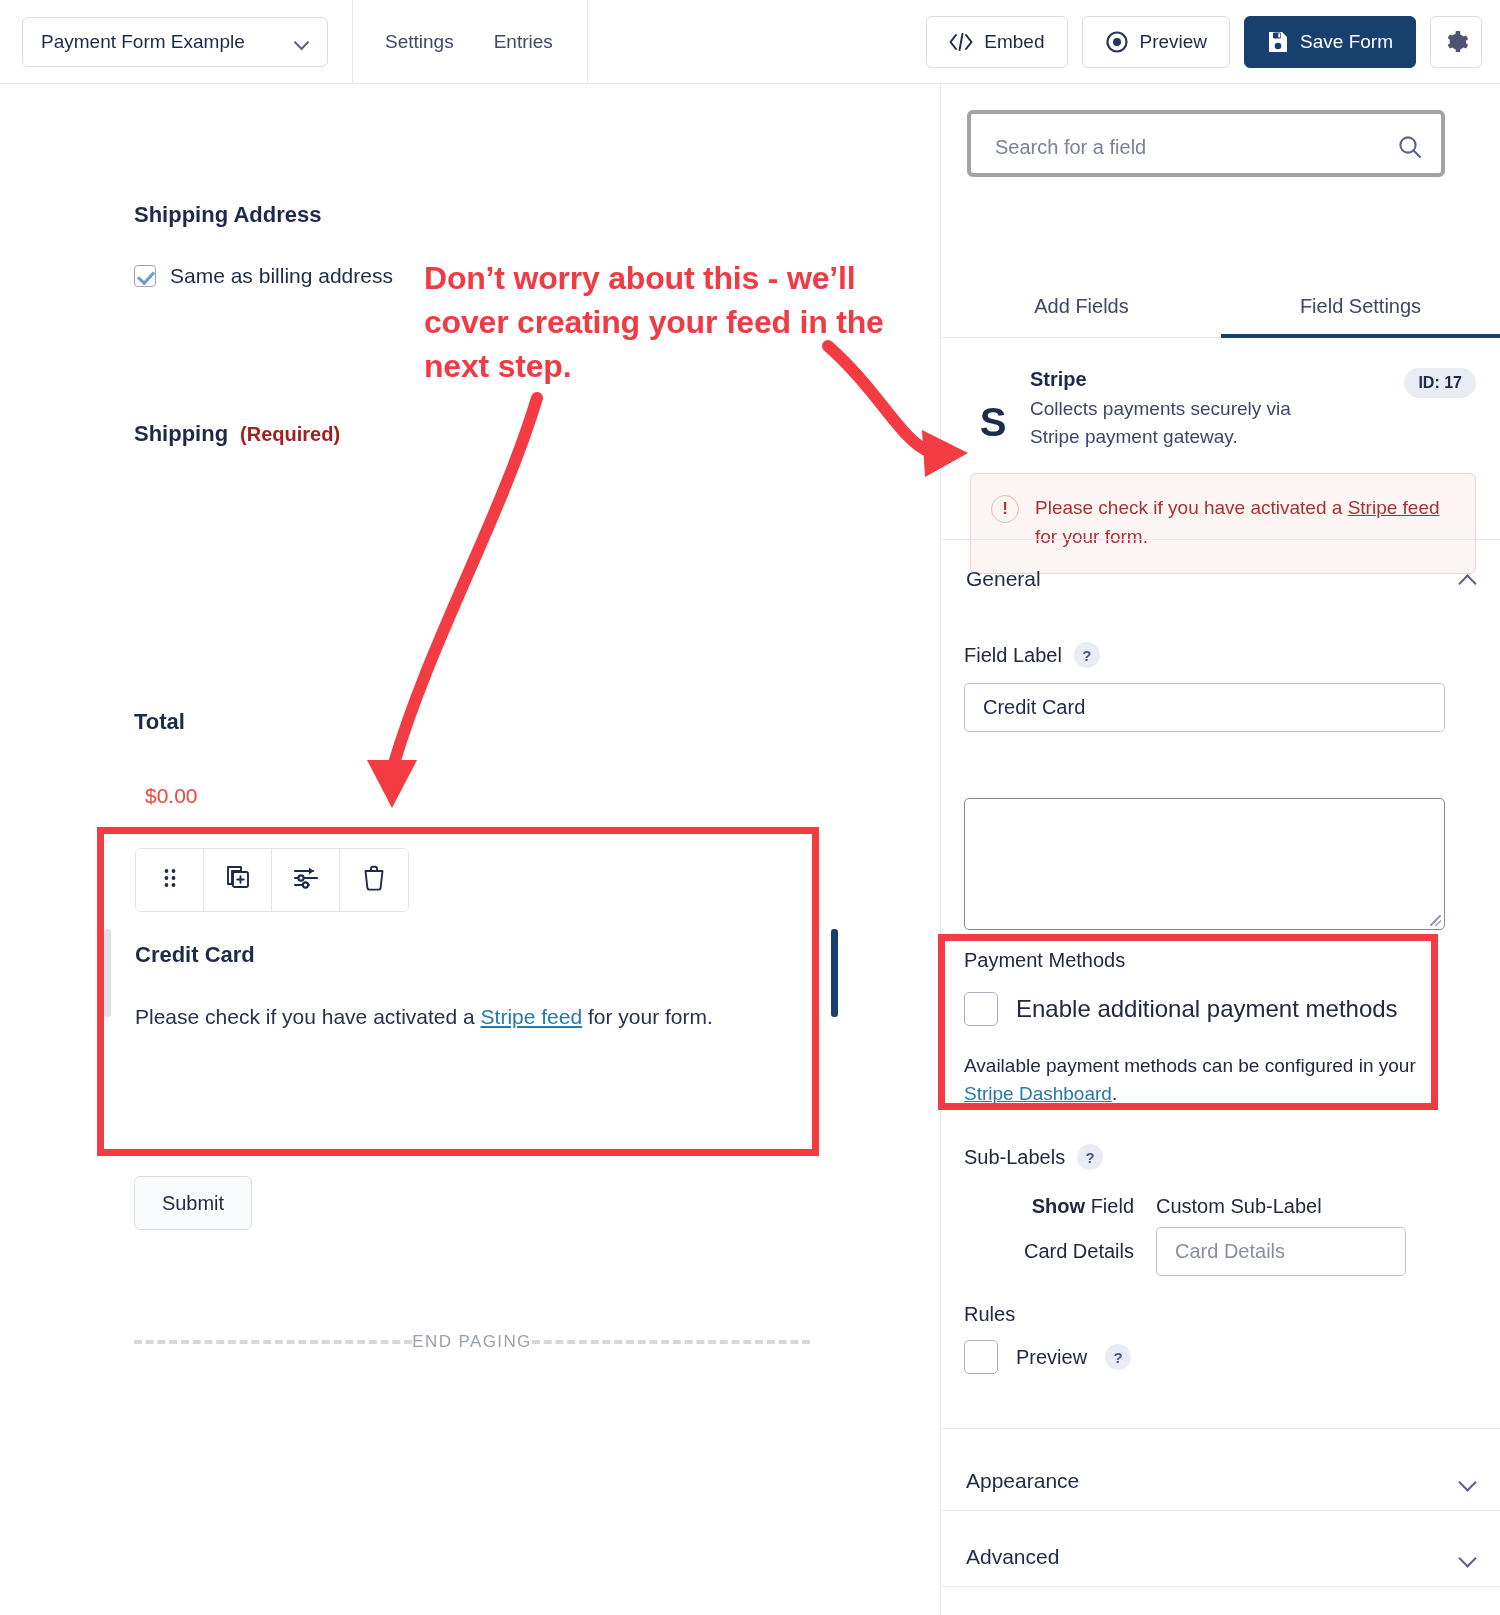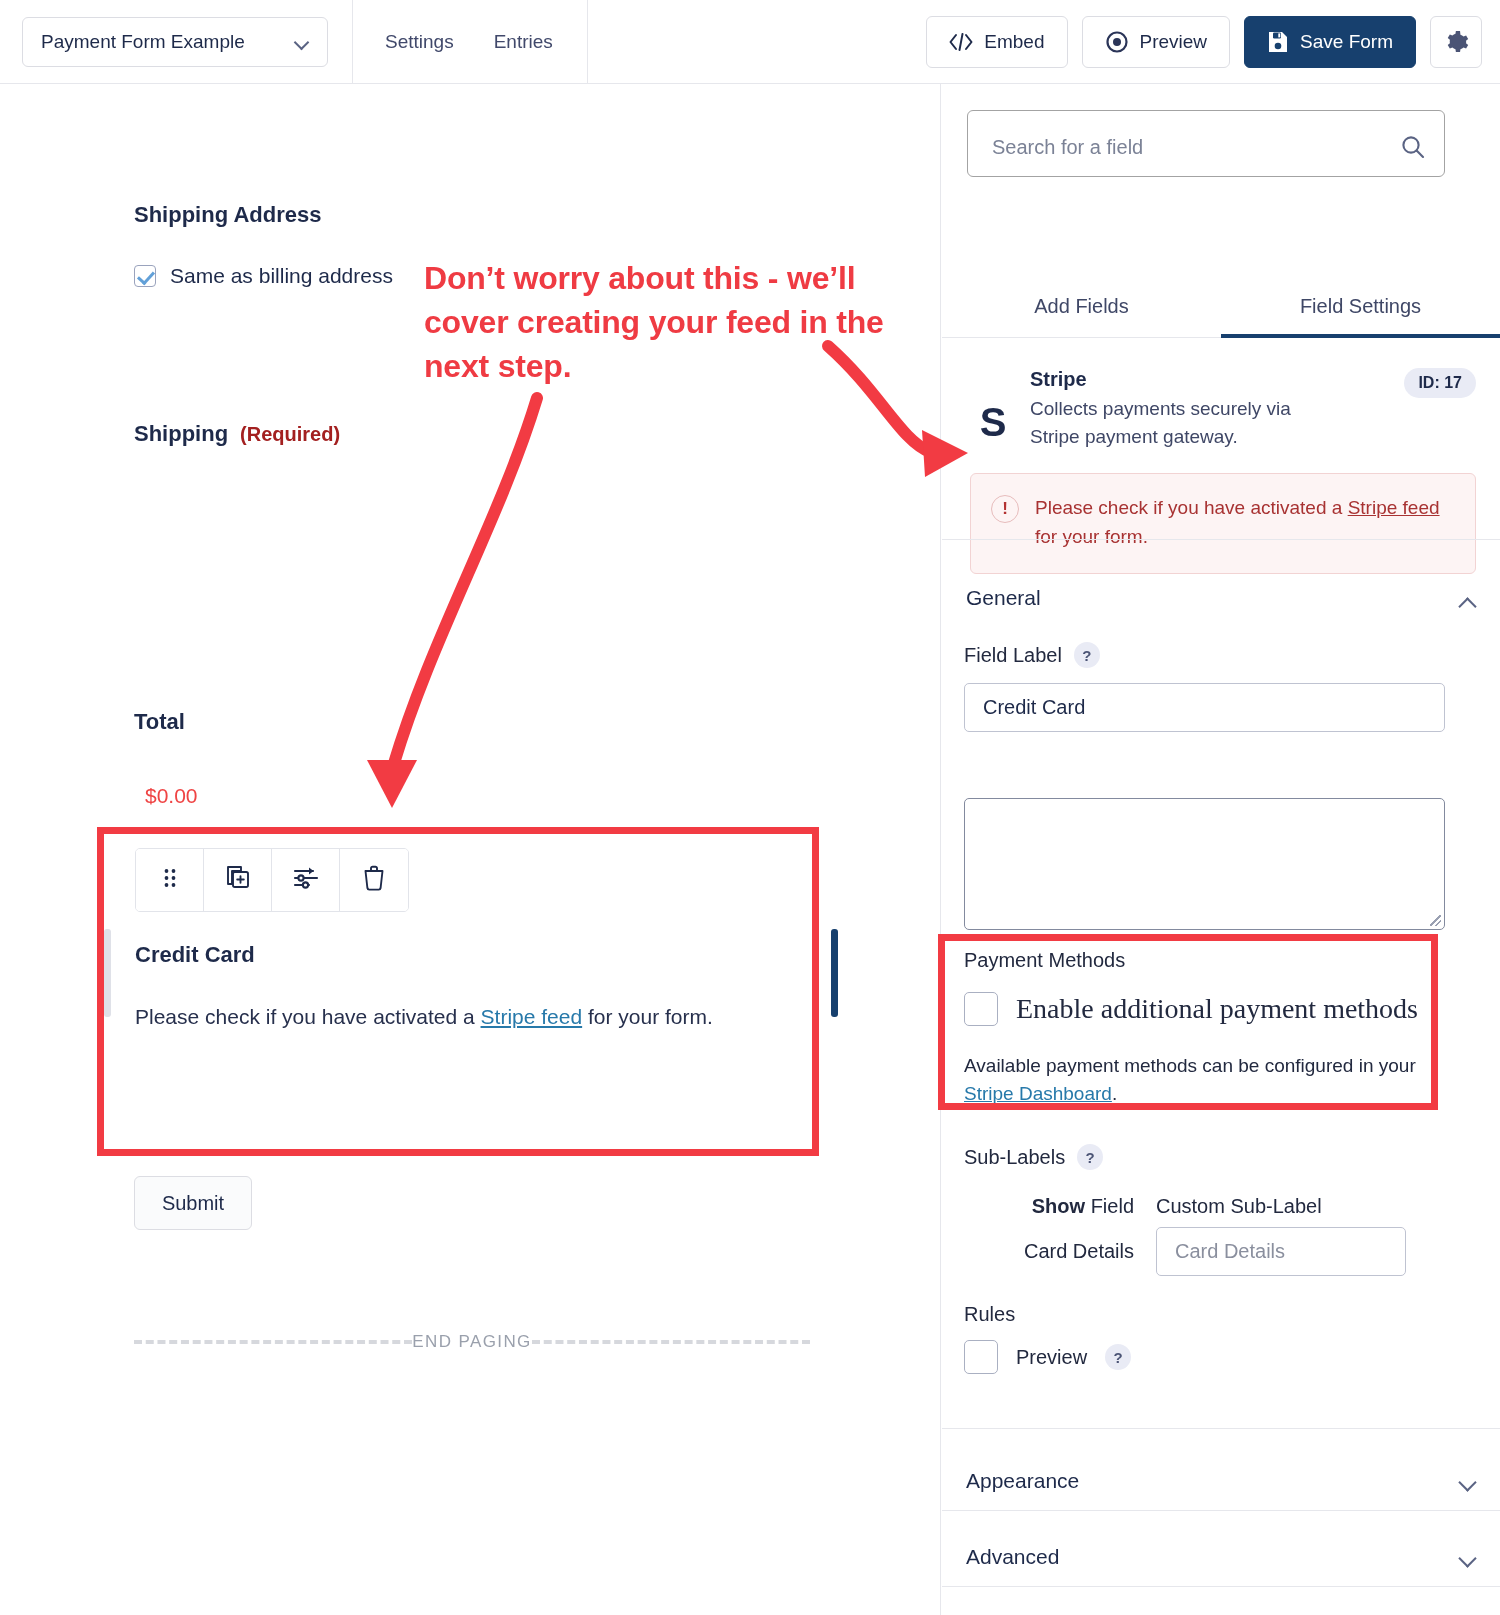--- a/index.html
+++ b/index.html
@@ -115,21 +115,21 @@
     font-size: 32px; line-height: 1.38; letter-spacing: -0.2px;
   }
 
   
   .panel {
     position: absolute; left: 942px; top: 84px; width: 558px; height: 1531px;
     background: #ffffff;
   }
   .searchbox {
     position: absolute; left: 25px; top: 26px; width: 478px; height: 67px;
-    border: 1px solid #a3a3a3; border-radius: 6px; background: #fff;
+    border: 4px solid #a3a3a3; border-radius: 6px; background: #fff;
     display: flex; align-items: center; padding: 7px 18px 0 24px; cursor: text;
   }
   .searchbox .ph { flex: 1; font-size: 20px; color: #7b8296; }
 
   .tabs {
     position: absolute; left: 0; top: 192px; width: 558px; height: 62px;
     display: flex; border-bottom: 1px solid #e6e7ec;
   }
   .tab {
     flex: 1; display: flex; align-items: center; justify-content: center;
@@ -373,21 +373,21 @@
         <div class="idbadge">ID: 17</div>
       </div>
       <div class="alert">
         <span class="bang">!</span>
         <span class="msg"><span>Please check if you have activated a </span><a>Stripe feed</a><span> for your form.</span></span>
       </div>
     </div>
 
     <div class="divider" style="top:455px;"></div>
 
-    <div class="acchead" style="top:502px;align-items:flex-end;">
+    <div class="acchead" style="top:483px;">
       <span class="t">General</span>
       <span class="chev up"></span>
     </div>
 
     <div style="position:absolute;left:22px;top:558px;" class="flabel">
       <span>Field Label</span>
       <span class="qmark">?</span>
     </div>
     <div class="tinput" style="position:absolute;left:22px;top:599px;width:481px;height:49px;">
         <span>Credit Card</span>
@@ -396,21 +396,21 @@
     <div style="position:absolute;left:32px;top:673px;margin-top:46px;" class="flabel">
       <span>Description</span>
       <span class="qmark">?</span>
     </div>
     <div class="tarea" style="position:absolute;left:22px;top:714px;width:481px;height:132px;"></div>
 
     <div style="position:absolute;left:22px;top:865px;" class="flabel">Payment Methods</div>
 
     <div style="position:absolute;left:22px;top:908px;display:flex;align-items:center;gap:18px;">
       <span class="sqcb"></span>
-      <span style="font-size:28px;color:#22293f;font-family:Liberation Serif, serif;">Enable additional payment methods</span>
+      <span style="font-size:24px;color:#22293f;">Enable additional payment methods</span>
     </div>
 
     <div class="pm-note" style="position:absolute;left:22px;top:968px;width:490px;"><span>Available payment methods can be configured in your </span><a>Stripe Dashboard</a><span>.</span></div>
 
     <div style="position:absolute;left:22px;top:1060px;" class="flabel">
       <span>Sub-Labels</span>
       <span class="qmark">?</span>
     </div>
 
     <div style="position:absolute;left:22px;top:1111px;width:500px;display:flex;">

